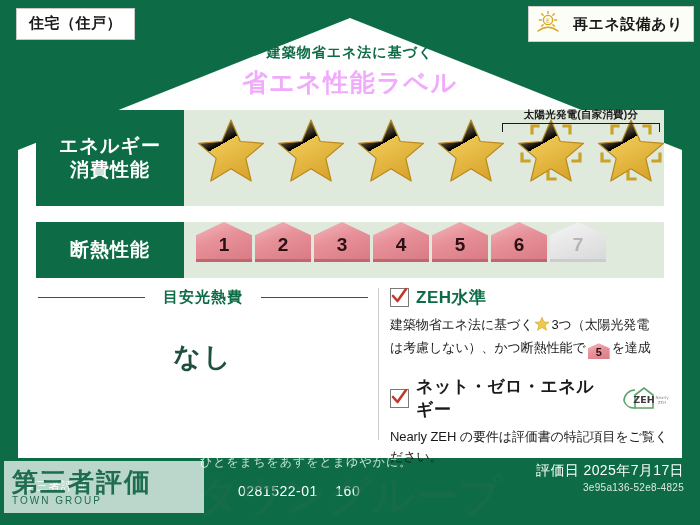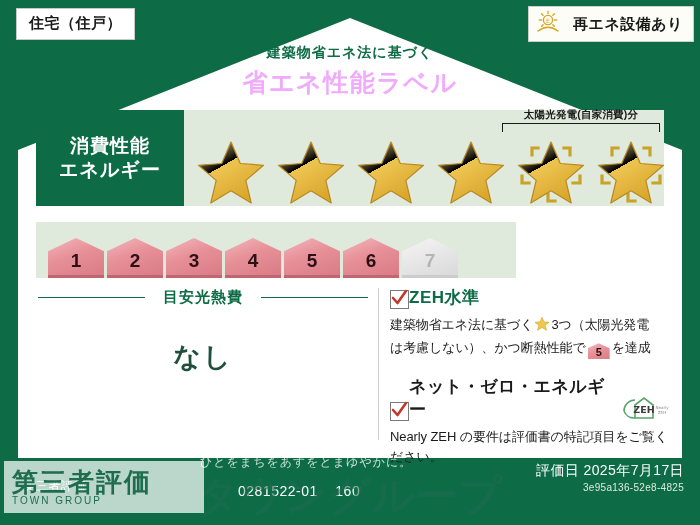--- a/index.html
+++ b/index.html
@@ -101,21 +101,21 @@
     flex-direction: column;
     align-items: center;
     justify-content: center;
     line-height: 1.25;
     letter-spacing: 1px;
   }
   .row-body {
     background: #dfe9dc;
     position: relative;
     display: flex;
-    align-items: flex-end;
+    align-items: flex-start;
   }
 
   
   .row-energy { left: 36px; top: 110px; width: 628px; height: 96px; }
   .row-energy .row-label { width: 148px; font-size: 19px; }
   .row-energy .row-body { width: 480px; padding-left: 8px; }
 
   
   .row-insul { left: 36px; top: 222px; width: 628px; height: 56px; }
   .row-insul .row-label { width: 148px; font-size: 19px; }
@@ -189,21 +189,21 @@
   .v-divider {
     position: absolute;
     left: 378px; top: 288px;
     width: 1px; height: 152px;
     background: #cccccc;
     z-index: 30;
   }
 
   
   .zeh-area { position: absolute; left: 390px; top: 286px; width: 280px; z-index: 30; }
-  .zeh-head { display: flex; align-items: flex-end; }
+  .zeh-head { display: flex; align-items: center; gap: 7px; }
   .chk {
     width: 19px; height: 19px;
     border: 1.6px solid #7a7a7a;
     background: #ffffff;
     position: relative;
     flex: 0 0 auto;
   }
   .zeh-title {
     font-size: 17px; font-weight: bold; color: #0d6c46; letter-spacing: 0.5px;
   }
@@ -309,22 +309,22 @@
     <span class="txt">再エネ設備あり</span>
   </div>
 
   <div class="title-wrap">
     <div class="title-sub">建築物省エネ法に基づく</div>
     <div class="title-main">省エネ性能ラベル</div>
   </div>
 
   <div class="row row-energy">
     <div class="row-label">
+      <span>エネルギー</span>
       <span>消費性能</span>
-      <span>エネルギー</span>
     </div>
     <div class="row-body">
       <div class="solar-note">
         <div class="cap">太陽光発電(自家消費)分</div>
         <div class="bracket"></div>
       </div>
       <div class="stars" id="stars-host">
           <div class="star-cell"><svg width="78" height="74" viewBox="0 0 78 74">
               <defs>
                 <linearGradient id="g0" x1="0" y1="0" x2="0.6" y2="1">
@@ -403,20 +403,23 @@
                 <path d="M68 44 l0 7 M68 51 l-7 0"></path>
                 <path d="M36 62 l0 7 M36 69 l7 0"></path>
               </g>
               <polygon points="39,10 48.3,31.5 71.5,33.3 53.8,48.4 59.2,71 39,58.8 18.8,71 24.2,48.4 6.5,33.3 29.7,31.5" fill="url(#g5)" stroke="#b9881f" stroke-width="1.2" stroke-linejoin="round"></polygon>
             </svg></div>
         </div>
     </div>
   </div>
 
   <div class="row row-insul">
+    <div class="row-label">
+      <span>断熱性能</span>
+    </div>
     <div class="row-body" id="grades-host">
         <div class="grade">1</div>
         <div class="grade">2</div>
         <div class="grade">3</div>
         <div class="grade">4</div>
         <div class="grade">5</div>
         <div class="grade">6</div>
         <div class="grade off">7</div>
       </div>
   </div>

